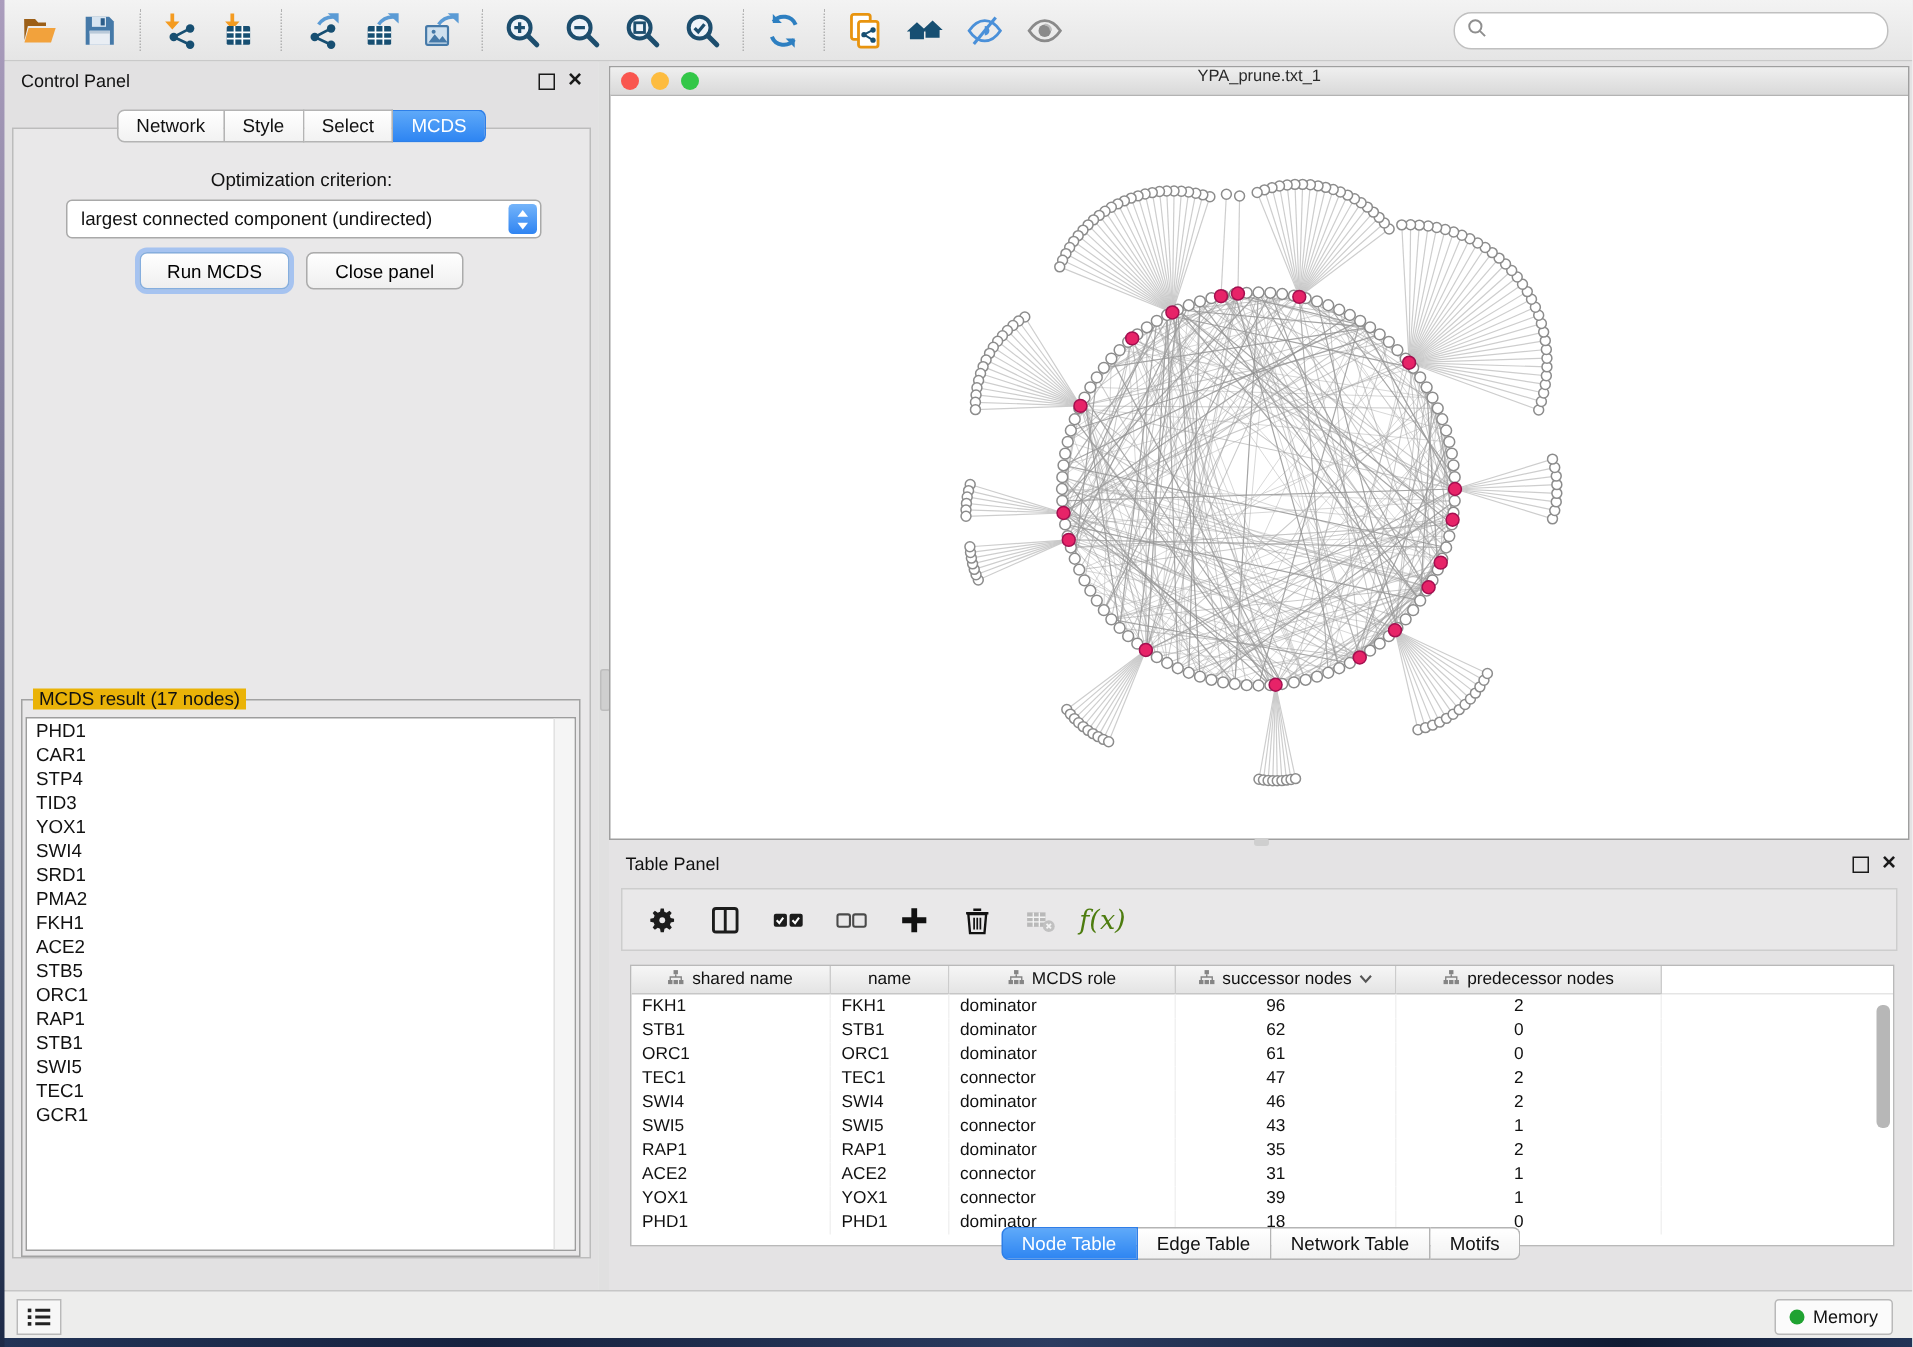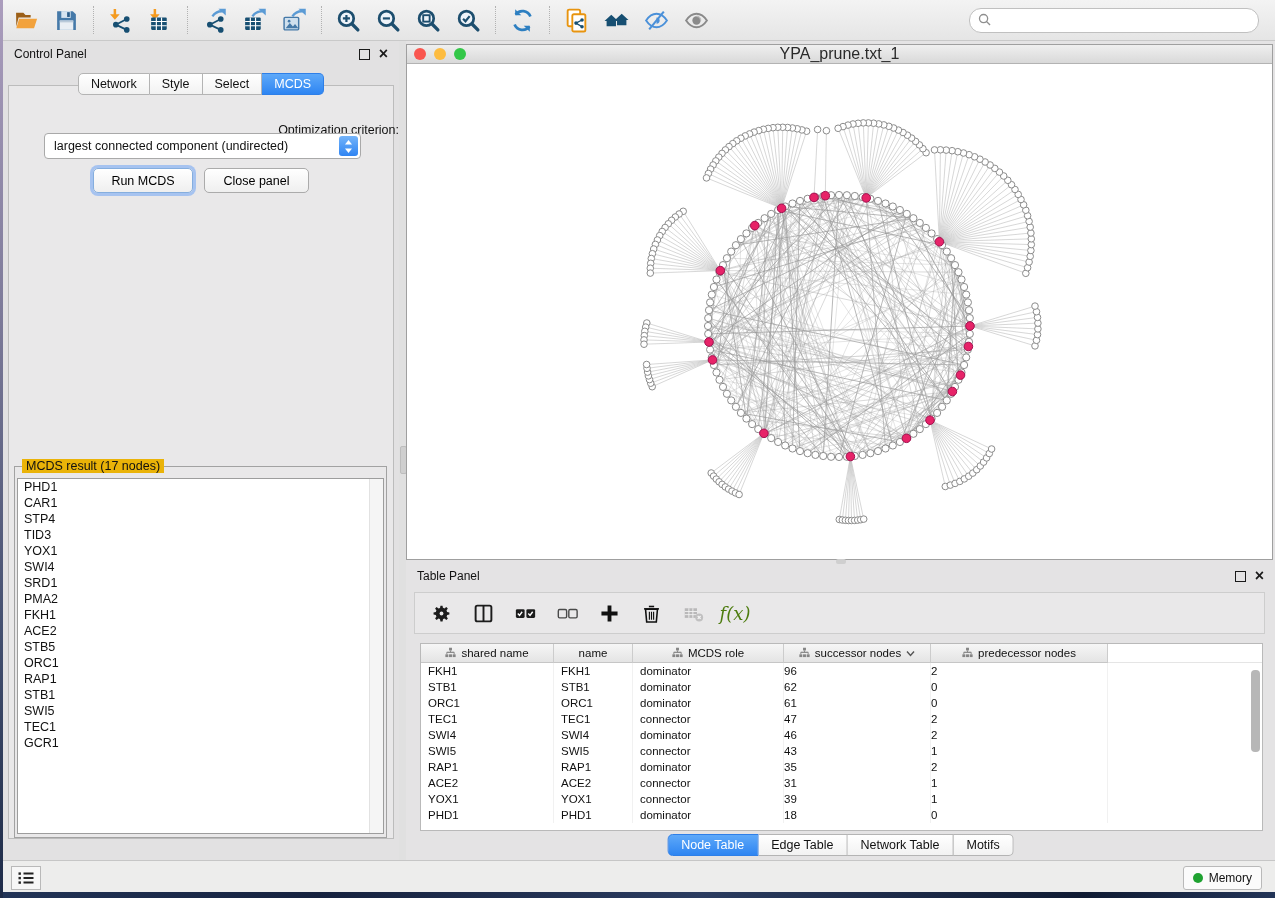--- a/index.html
+++ b/index.html
@@ -23,65 +23,65 @@
   .panel-title{font-size:12px;}
   .win-btns{margin-left:auto;display:flex;gap:9px;align-items:center;}
   .float-btn{width:9px;height:9px;border:1.5px solid #1a1a1a;background:transparent;}
   .close-btn{font-size:16px;font-weight:bold;line-height:12px;color:#1a1a1a;}
   .cp-body{position:absolute;left:5px;right:5px;top:44px;height:752px;background:#e9e8e9;border:1px solid #bcbcbc;}
   .cp-tabs{position:absolute;left:0;top:32px;width:100%;display:flex;justify-content:center;z-index:5;}
   .tab{font-size:12.5px;padding:3px 12px;background:linear-gradient(#ffffff,#f2f2f2);border:1px solid #b4b4b4;border-left:none;cursor:default;}
   .tab:first-child{border-left:1px solid #b4b4b4;border-radius:5px 0 0 5px;}
   .tab:last-child{border-radius:0 5px 5px 0;}
   .tab.active{background:linear-gradient(#5ea9f9,#2e85f2);color:#fff;border-color:#2e7fe8;}
-  .opt-label{position:absolute;left:0;top:82px;width:100%;text-align:right;font-size:12.5px;z-index:5;}
+  .opt-label{position:absolute;left:0;top:72px;width:100%;text-align:center;font-size:12.5px;z-index:5;}
   .dropdown{position:absolute;left:41px;top:92px;width:315px;height:24px;background:#fff;border:1px solid #a9a9a9;border-radius:4px;display:flex;align-items:center;z-index:5;}
   .dropdown .dd-text{flex:1;font-size:12.5px;padding-left:9px;}
   .dd-stepper{width:19px;height:20px;margin-right:2px;border-radius:3px;background:linear-gradient(#74b4fa,#2f84f2);display:flex;align-items:center;justify-content:center;}
   .cp-btn{position:absolute;top:127px;height:25px;background:linear-gradient(#ffffff,#efefef);border:1px solid #ababab;border-radius:5px;font-size:12.5px;font-family:"Liberation Sans",sans-serif;z-index:5;}
   .cp-btn.run{left:90px;width:100px;border-color:#85aede;box-shadow:0 0 0 3px rgba(112,164,245,.55);}
   .cp-btn.closep{left:201px;width:105px;}
   .result-box{position:absolute;left:11px;top:425px;width:371px;height:370px;border:1px solid #a2a2a2;z-index:5;}
   .result-legend{position:absolute;top:-8px;left:7px;background:#eab308;padding:0 4px;font-size:12.5px;}
   .result-list{position:absolute;left:2px;right:2px;top:11px;bottom:3px;background:#fff;border:1px solid #9d9d9d;overflow:hidden;}
   .result-scroll{position:absolute;right:0;top:0;bottom:0;width:13px;background:#f5f5f5;border-left:1px solid #e2e2e2;}
   .li{font-size:12.5px;height:16px;line-height:16px;padding-left:6px;}
 
   
   .v-splitter{position:absolute;left:399px;top:41px;width:7px;height:819px;background:#e0e0e0;}
   .v-handle{position:absolute;left:1px;top:405px;width:5px;height:26px;background:#cfcfcf;border:1px solid #bdbdbd;border-radius:2px;}
   .h-handle{position:absolute;left:836px;top:559px;width:10px;height:5px;background:#cfcfcf;border-radius:2px;z-index:6;}
 
   
   .right-bg{position:absolute;left:406px;top:41px;width:869px;height:819px;background:#e4e3e4;}
   .net-window{position:absolute;left:406px;top:44px;width:867px;height:516px;background:#fff;border:1px solid #9f9f9f;box-sizing:border-box;}
-  .net-titlebar{height:18px;background:linear-gradient(#efefef,#d9d9d9);border-bottom:1px solid #b3b3b3;position:relative;display:flex;align-items:center;justify-content:center;font-size:16px;color:#2a2a2a;}
+  .net-titlebar{height:18px;background:linear-gradient(#efefef,#d9d9d9);border-bottom:1px solid #b3b3b3;position:relative;display:flex;align-items:flex-start;justify-content:center;font-size:11px;color:#2a2a2a;}
   .traffic{position:absolute;left:7px;top:3px;display:flex;gap:8px;}
   .light{width:12px;height:12px;border-radius:50%;}
   .light.red{background:#f9564f;}
   .light.yellow{background:#fdbc40;}
   .light.green{background:#33c748;}
   .net-canvas{position:absolute;left:0;top:19px;width:865px;height:496px;}
 
   
   .table-panel{position:absolute;left:406px;top:563px;width:869px;height:297px;background:#e4e3e4;}
   .tp-toolbar{position:absolute;left:8px;right:10px;top:29px;height:42px;background:#e9e8e9;border:1px solid #cdcdcd;display:flex;align-items:center;gap:18px;padding:0 14px;box-sizing:border-box;}
   .tp-btn{width:24px;height:24px;display:flex;align-items:center;justify-content:center;}
   .tp-btn svg{width:21px;height:21px;}
   .fx{font-family:"DejaVu Serif",serif;font-style:italic;color:#4d7c0f;font-size:18px;}
   .tp-table{position:absolute;left:14px;right:12px;top:80px;bottom:29px;background:#fff;border:1px solid #b9b9b9;overflow:hidden;}
   .thead{display:flex;height:19px;}
   .th{display:flex;align-items:center;justify-content:center;gap:5px;font-size:11.5px;background:linear-gradient(#f6f6f6,#e4e4e4);border-bottom:1px solid #c6c6c6;border-right:1px solid #cccccc;box-sizing:border-box;}
   .th-filler{flex:1;background:#fff;border-bottom:1px solid #e5e5e5;}
   .tr{display:flex;height:16px;}
   .td{font-size:11.5px;line-height:16px;border-right:1px solid #f1f1f1;box-sizing:border-box;white-space:nowrap;overflow:hidden;}
   .td.l{text-align:left;padding-left:7px;}
-  .td.r{text-align:left;padding-right:13px;}
+  .td.r{text-align:center;padding-right:13px;}
   .t-scroll{position:absolute;right:2px;top:26px;width:9px;height:82px;background:#b7b7b7;border-radius:4px;}
-  .bottom-tabs{position:absolute;bottom:4px;left:50%;transform:translateX(-50%);display:flex;z-index:5;justify-content:center;}
+  .bottom-tabs{position:absolute;bottom:20px;left:50%;transform:translateX(-50%);display:flex;z-index:5;justify-content:center;}
   .bottom-tabs .tab{padding:3px 13px;}
 
   
   .status-bar{position:absolute;left:0;top:860px;width:1275px;height:32px;background:#ededec;border-top:1px solid #c6c6c6;box-sizing:border-box;}
   .list-btn{position:absolute;left:11px;top:5px;width:28px;height:22px;background:#f7f7f7;border:1px solid #b9b9b9;display:flex;align-items:center;justify-content:center;}
   .memory-btn{position:absolute;right:13px;top:5px;height:22px;padding:0 9px;background:#fbfbfb;border:1px solid #b9b9b9;border-radius:3px;display:flex;align-items:center;gap:6px;font-size:12px;}
   .mem-dot{width:10px;height:10px;border-radius:50%;background:#1fa231;}
 </style>
 </head>
 <body>

